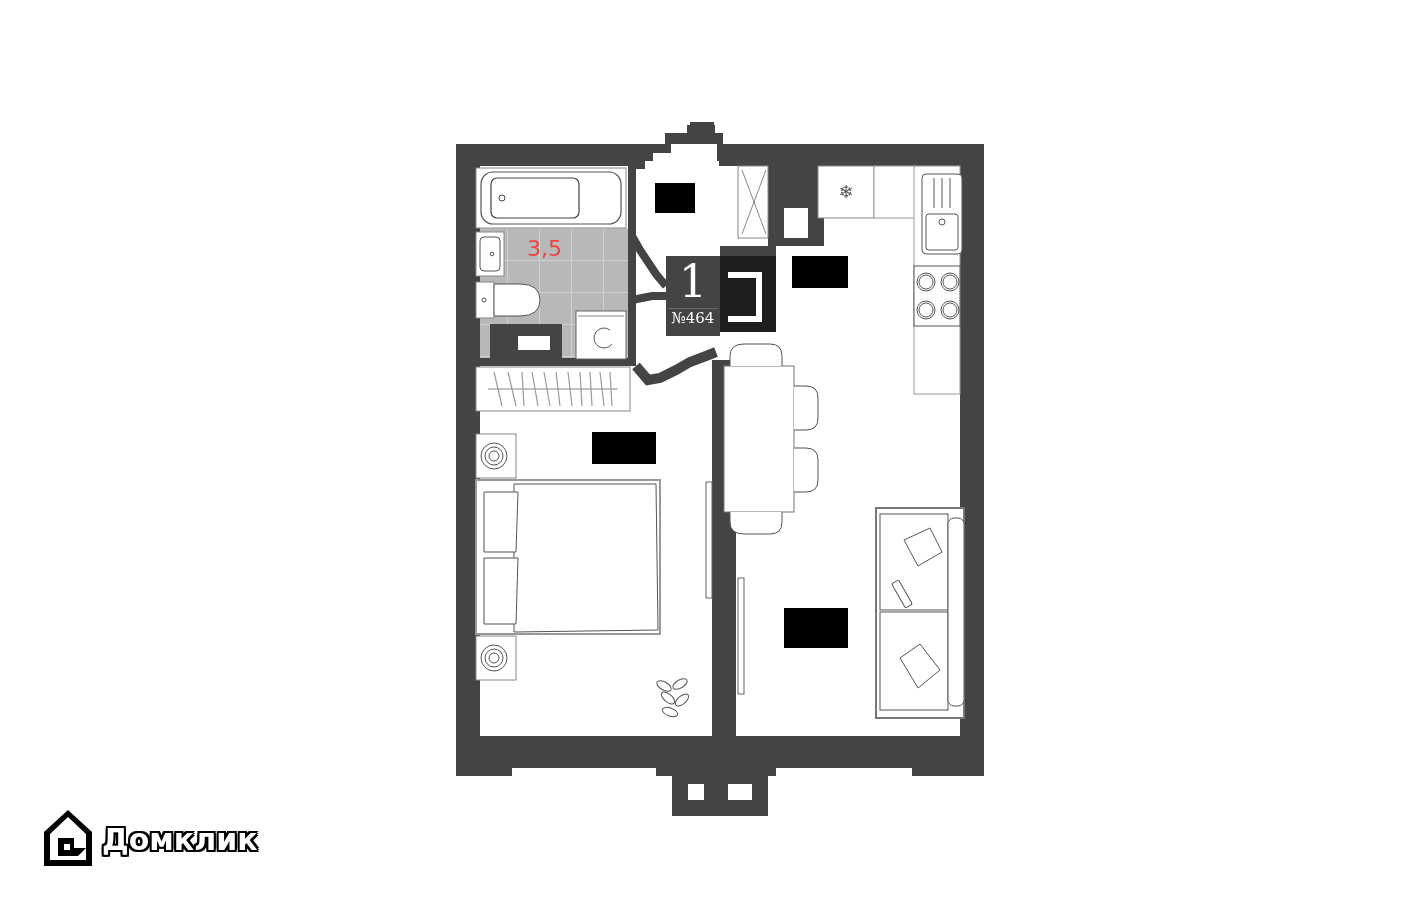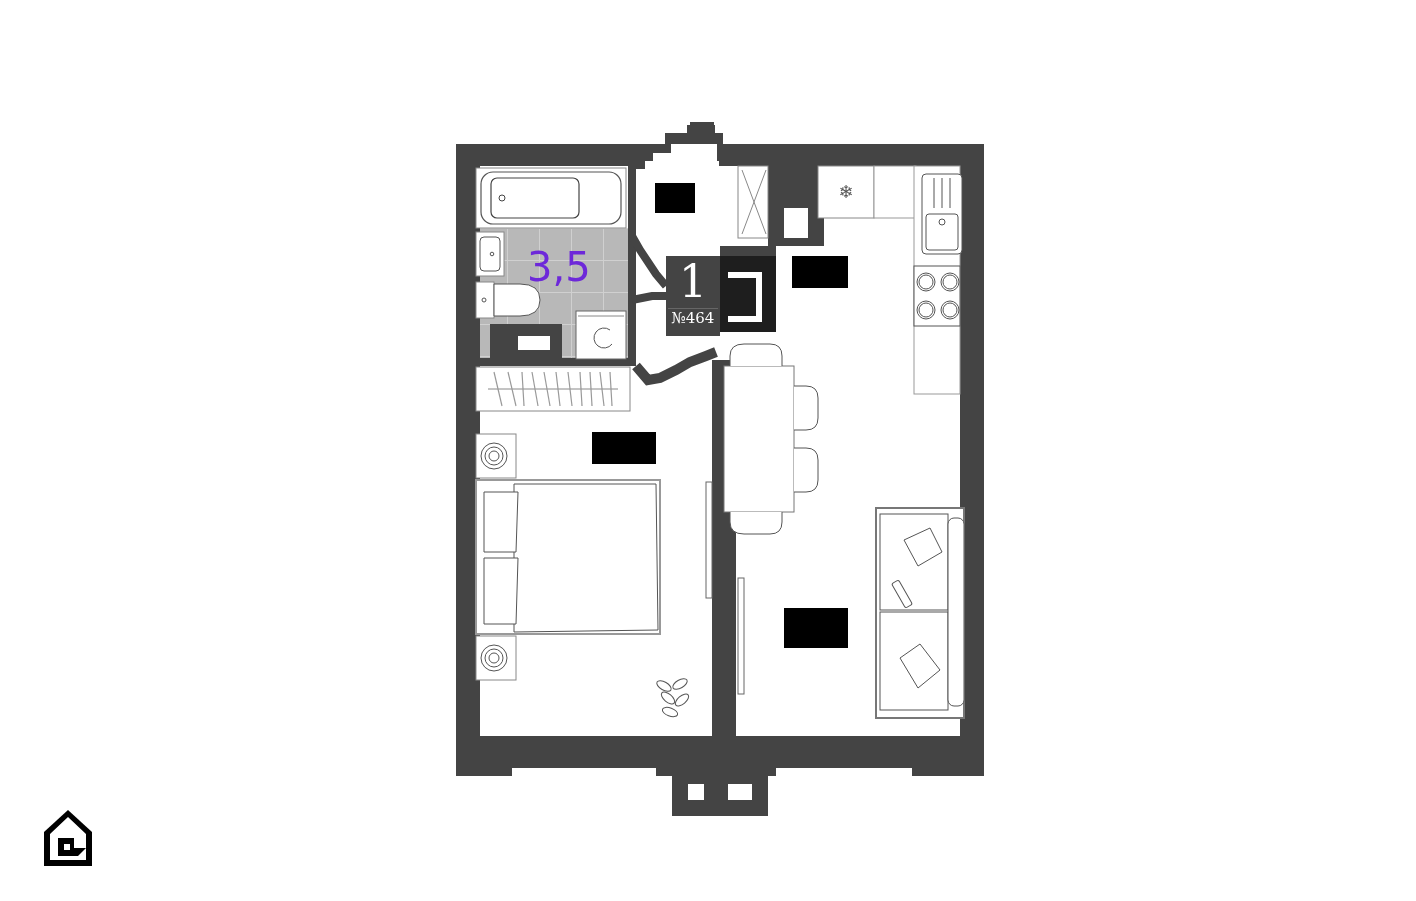--- a/index.html
+++ b/index.html
@@ -1,21 +1,21 @@
 <!DOCTYPE html>
 <html><head>
 <meta charset="utf-8">
 <style>
   html, body { margin:0; padding:0; background:#fff; }
   body { width:1416px; height:901px; position:relative; overflow:hidden; font-family:"Liberation Sans", sans-serif; }
   .abs { position:absolute; }
   .wall { position:absolute; background:#444; }
   .mask { position:absolute; background:#000; }
   #plan-svg { position:absolute; left:0; top:0; }
-  .area-label { position:absolute; font-size:40px; color:#6d28d9; font-family:"DejaVu Sans", sans-serif;margin-top:8px; }
+  .area-label { position:absolute; font-size:22px; color:#ef4444; font-family:"DejaVu Sans", sans-serif; }
   .apt-badge { position:absolute; left:666px; top:256px; width:54px; height:80px; background:#444; color:#fff; text-align:center; }
   .apt-badge .rooms { font-family:"DejaVu Serif", serif; font-size:44px; line-height:52px; display:block; }
   .apt-badge .num { font-family:"DejaVu Serif", serif; font-size:15px; display:block; border-top:1px solid #666; margin:0 2px; }
   .logo { position:absolute; left:40px; top:808px; display:flex; align-items:center; }
   .logo-text { font-family:"DejaVu Sans", sans-serif; font-weight:bold; font-size:30px; color:#fff; letter-spacing:0px;
     text-shadow: -2px -2px 0 #000, 2px -2px 0 #000, -2px 2px 0 #000, 2px 2px 0 #000, 0 2px 0 #000, 2px 0 0 #000, 0 -2px 0 #000, -2px 0 0 #000; margin-left:4px; }
 </style>
 </head>
 <body>
 
@@ -176,13 +176,14 @@
     <span class="num">№464</span>
   </div>
 </div>
 
 <div class="logo">
   <svg width="58" height="62">
     <path d="M4 24 L28 2 L52 24 L52 58 L4 58 Z" fill="#000"></path>
     <path d="M10 26 L28 9 L46 26 L46 40 L34 40 L34 30 L18 30 L18 48 L38 48 L46 40 L46 52 L10 52 Z" fill="#fff"></path>
     <rect x="24" y="36" width="6" height="6" fill="#fff"></rect>
   </svg>
+  <span class="logo-text">Домклик</span>
 </div>
 
 </body></html>

